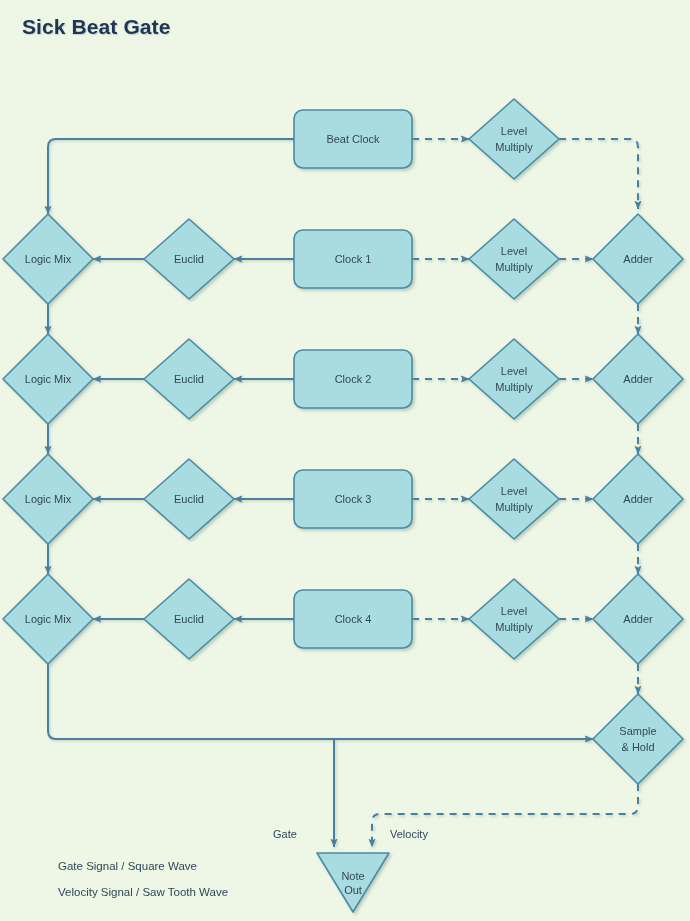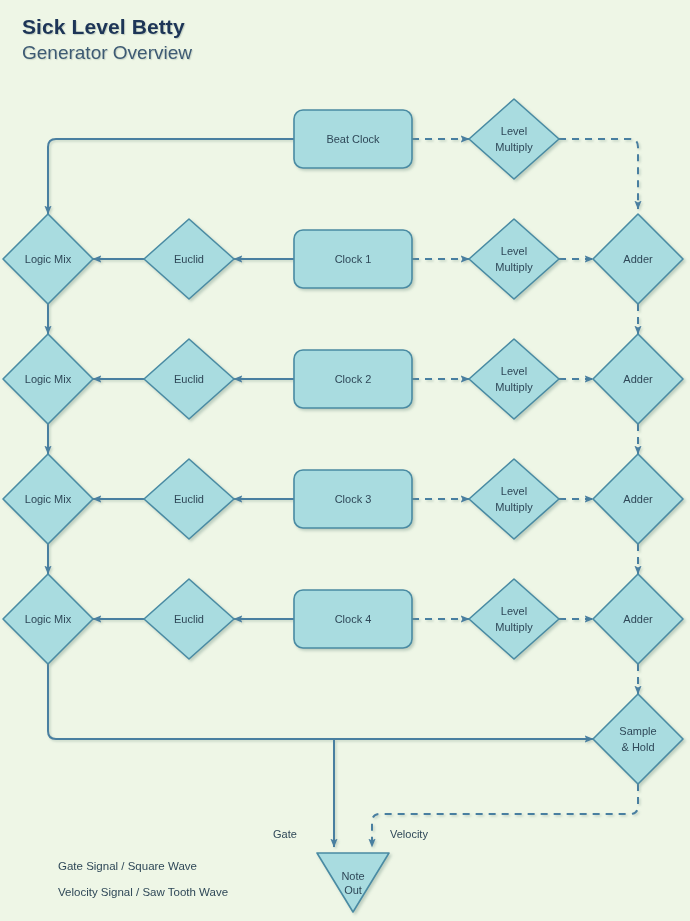--- a/index.html
+++ b/index.html
@@ -67,22 +67,21 @@
     font-size: 11.5px;
     fill: #2f4858;
   }
 </style>
 </head>
 <body>
 
 <div id="canvas-root">
 
   <div class="header">
-    <div class="title">Sick Level Betty</div>
-    <div class="subtitle">Generator Overview</div>
+    <div class="title">Sick Beat Gate</div>
   </div>
 
   <svg class="diagram" viewBox="0 0 690 921">
     <defs>
       <marker id="arrow-solid" markerWidth="9" markerHeight="8" refX="8.4" refY="4" orient="auto" markerUnits="userSpaceOnUse">
         <path d="M0,0.4 L9,4 L0,7.6 L1.8,4 Z" fill="#4a7fa0"></path>
       </marker>
       <marker id="arrow-dashed" markerWidth="9" markerHeight="8" refX="8.4" refY="4" orient="auto" markerUnits="userSpaceOnUse">
         <path d="M0,0.4 L9,4 L0,7.6 L1.8,4 Z" fill="#4a7fa0"></path>
       </marker>

